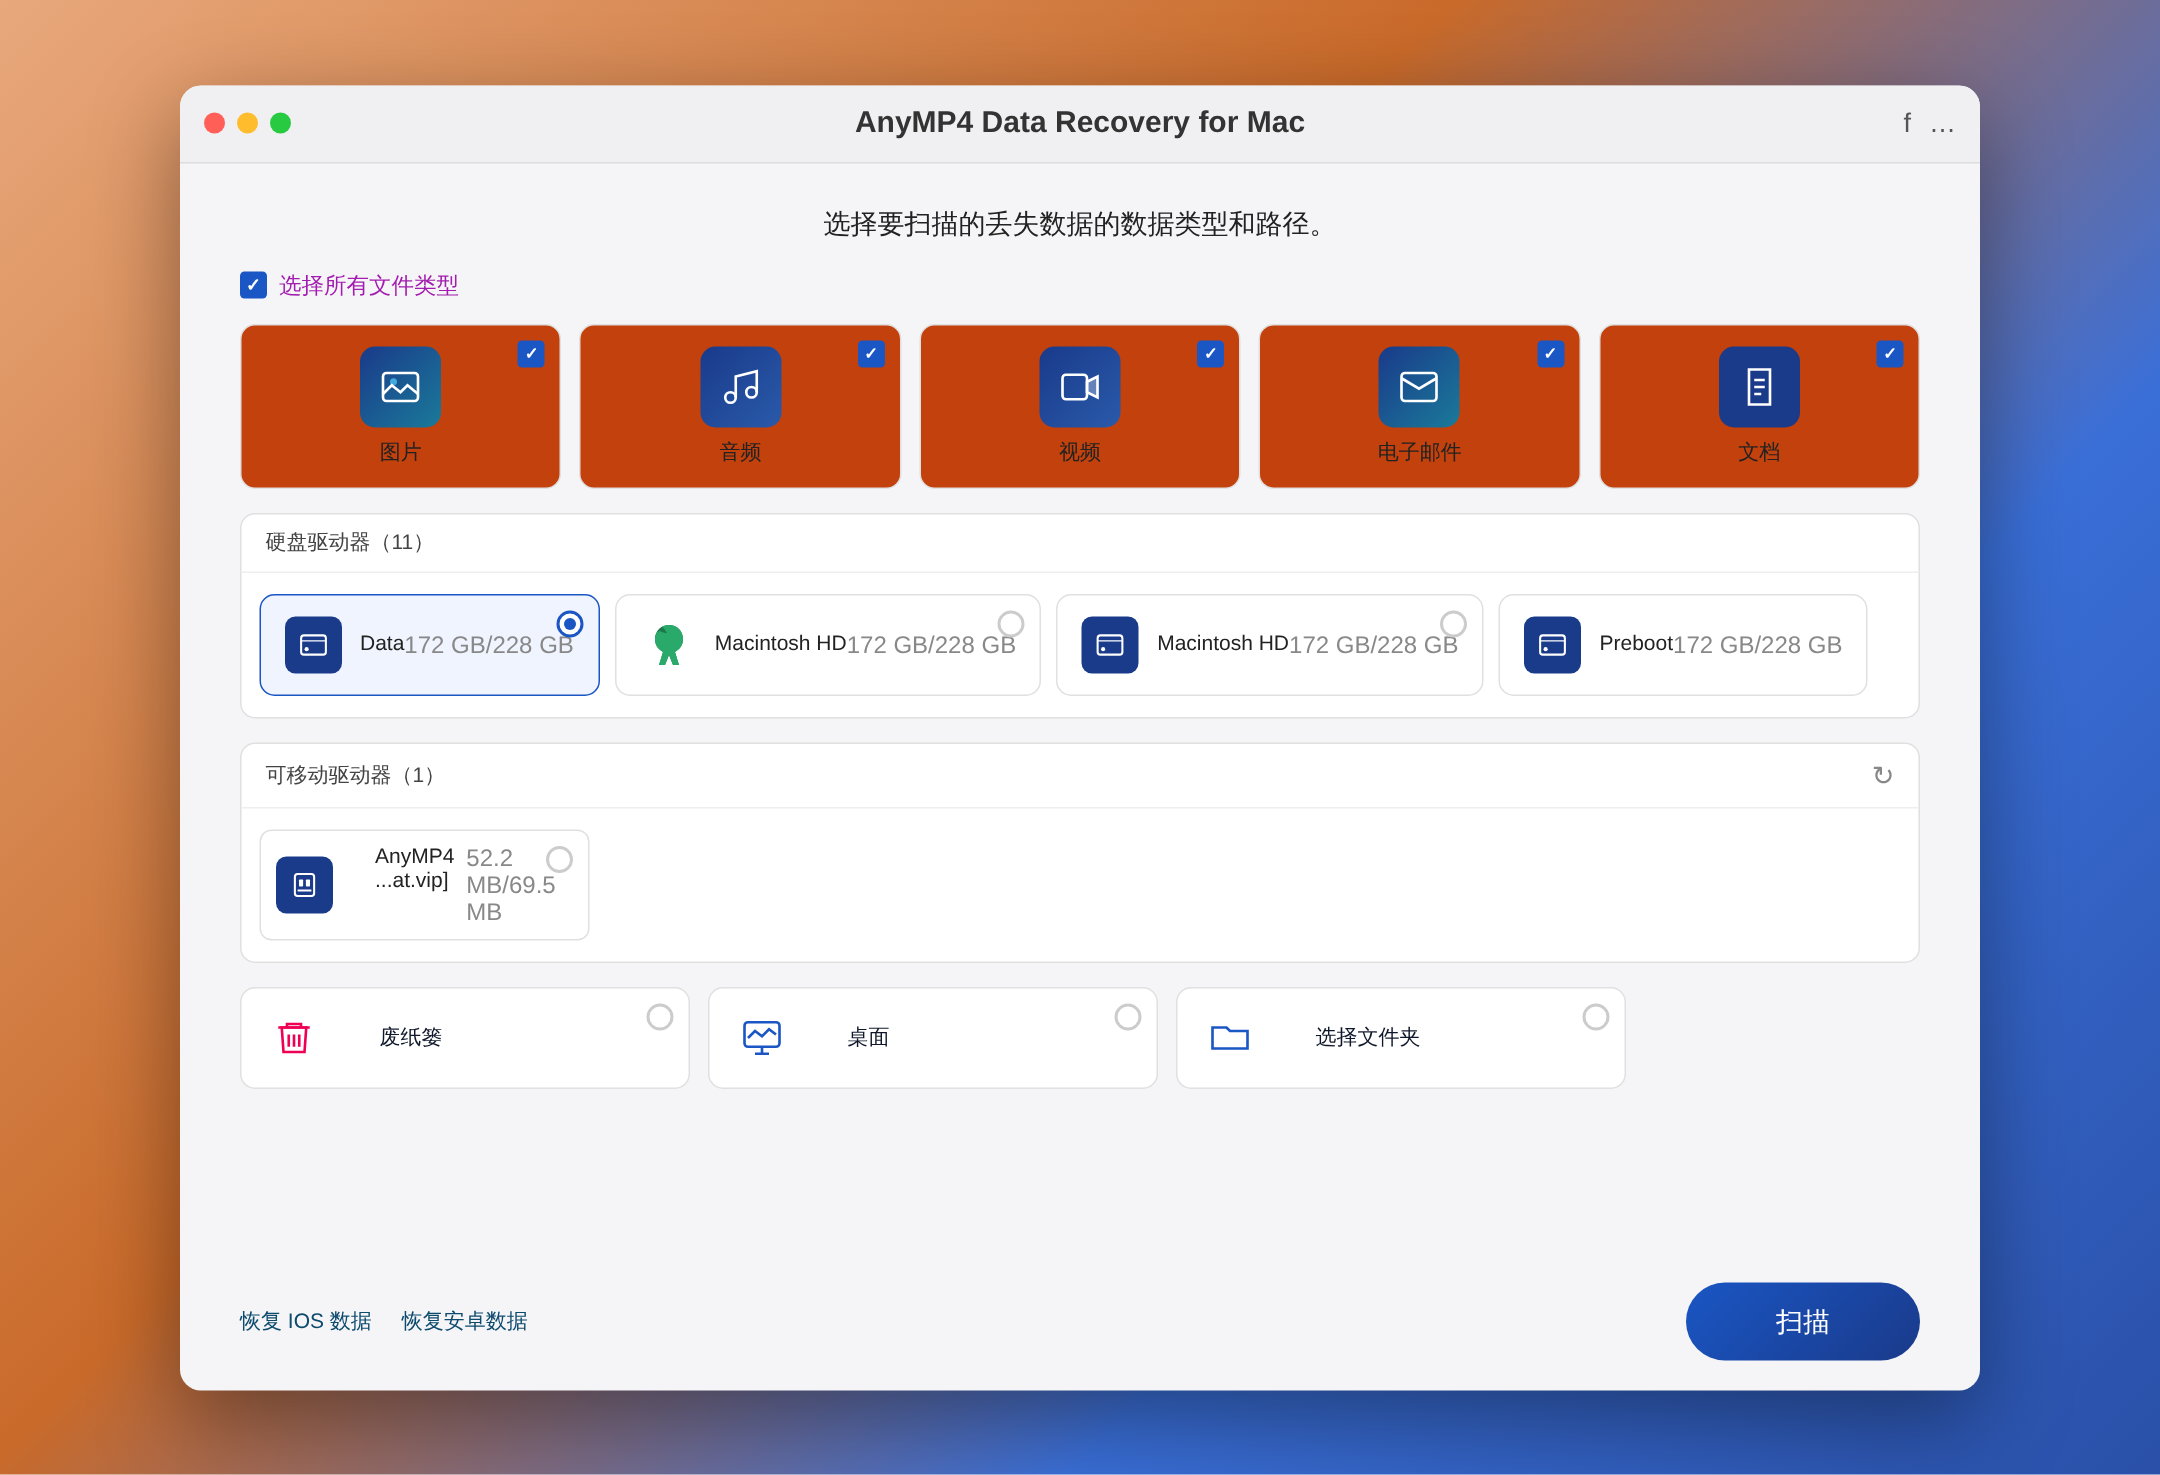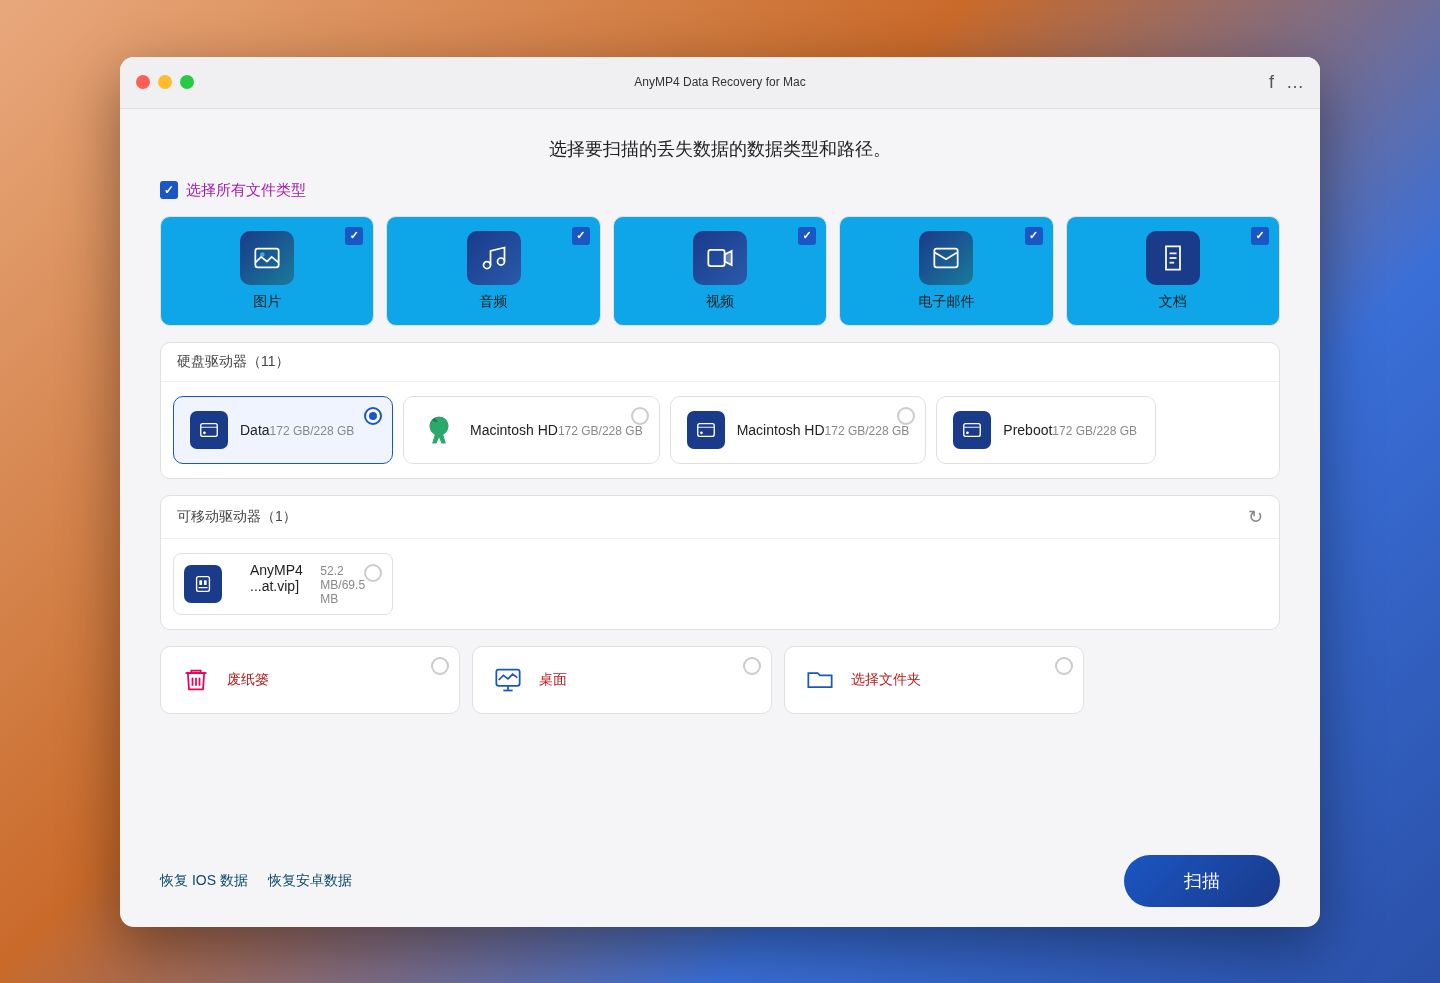--- a/index.html
+++ b/index.html
@@ -43,23 +43,23 @@
       width: 14px;
       height: 14px;
       border-radius: 50%;
       border: none;
       cursor: pointer;
     }
     .btn-close { background: #ff5f57; }
     .btn-minimize { background: #ffbd2e; }
     .btn-maximize { background: #28ca42; }
     .titlebar-title {
-      font-size: 12px;
+      font-size: 20px;
       color: #333;
-      font-weight: 400;
+      font-weight: 700;
     }
     .titlebar-actions {
       position: absolute;
       right: 16px;
       display: flex;
       gap: 12px;
       align-items: center;
     }
     .titlebar-icon {
       color: #555;
@@ -107,21 +107,21 @@
     .select-all-label {
       font-size: 15px;
       color: #a21caf;
     }
     .file-types-grid {
       display: flex;
       gap: 12px;
     }
     .file-type-card {
       flex: 1;
-      background: #0ea5e9;
+      background: #c2410c;
       border: 1.5px solid #e0e0e0;
       border-radius: 10px;
       padding: 14px 10px;
       display: flex;
       flex-direction: column;
       align-items: center;
       gap: 8px;
       cursor: pointer;
       position: relative;
     }
@@ -256,21 +256,21 @@
     }
     .drive-icon.light {
       background: #d0d4e8;
     }
     .drive-icon.mac {
       background: transparent;
       font-size: 28px;
     }
     .drive-info { display: flex; flex-direction: row; }
     .drive-name { font-size: 14px; color: #222; font-weight: 500; }
-    .drive-size { font-size: 12px; color: #888; margin-top: 2px; }
+    .drive-size { font-size: 16px; color: #888; margin-top: 2px; }
     
     .removable-content {
       padding: 14px 12px;
     }
     .removable-drive-item {
       display: flex;
       align-items: center;
       gap: 28px;
       padding: 8px 10px;
       border: 1.5px solid #e0e0e0;
@@ -316,22 +316,23 @@
       justify-content: center;
       font-size: 22px;
     }
     .special-radio {
       position: absolute;
       top: 10px;
       right: 10px;
     }
     .special-label {
       font-size: 14px;
-      color: #b91c1c;
+      color: #0f172a;
       font-weight: 500;
+      margin-left: 26px;
     }
     
     .footer {
       display: flex;
       align-items: center;
       justify-content: space-between;
       padding: 16px 40px 20px 40px;
       flex-shrink: 0;
     }
     .footer-links {

